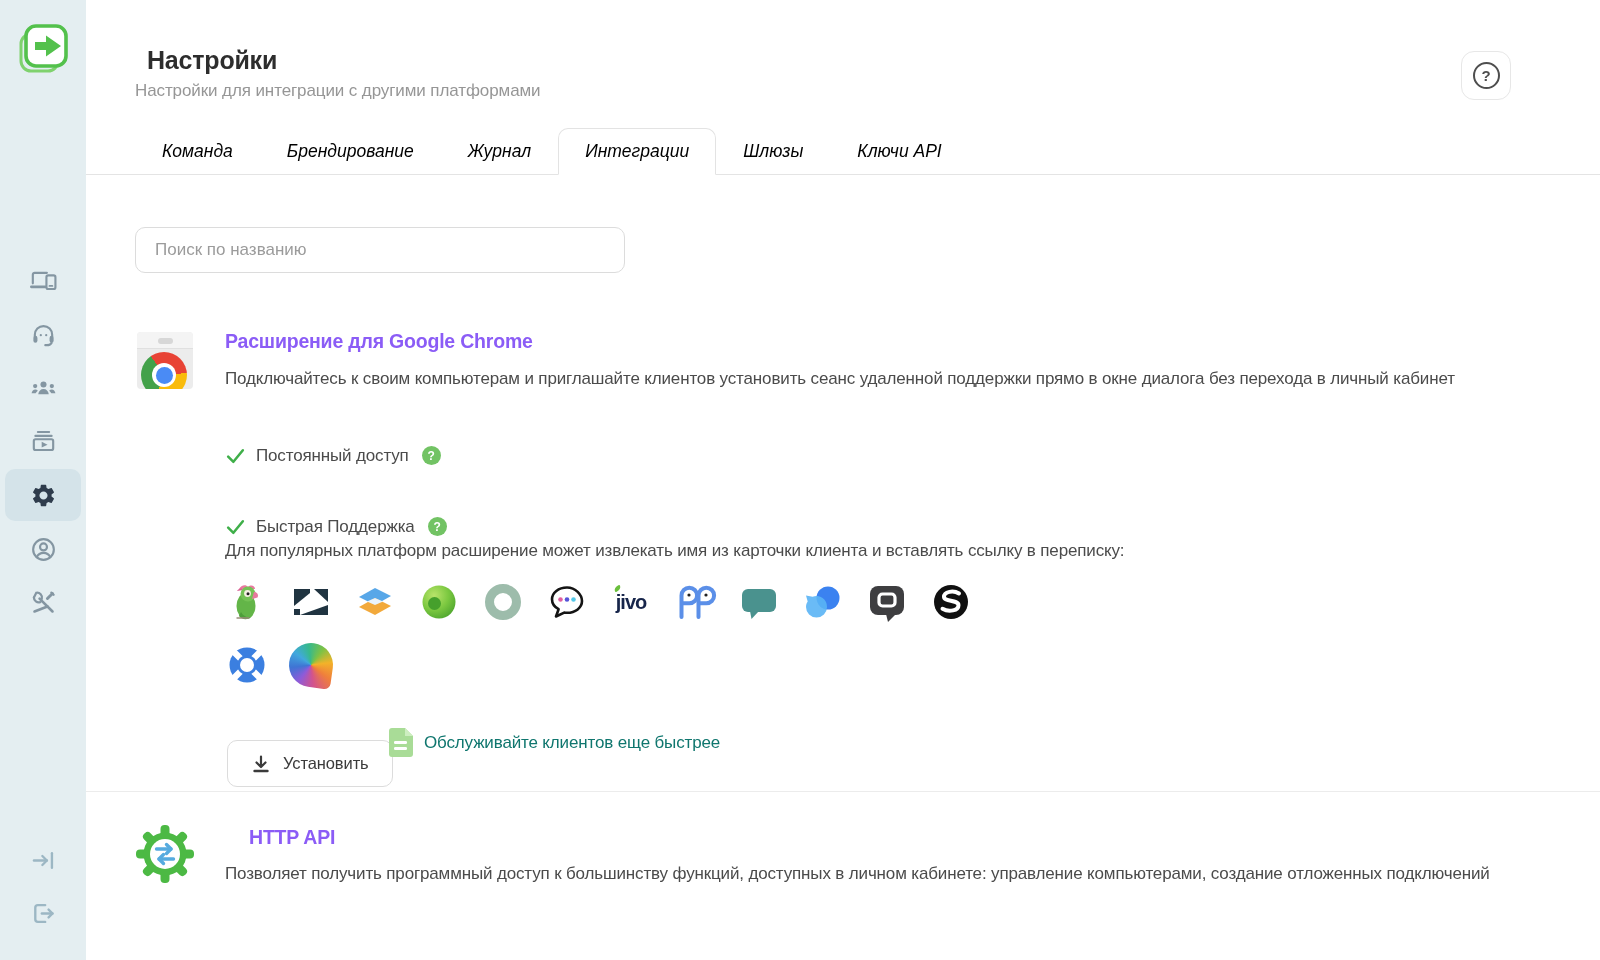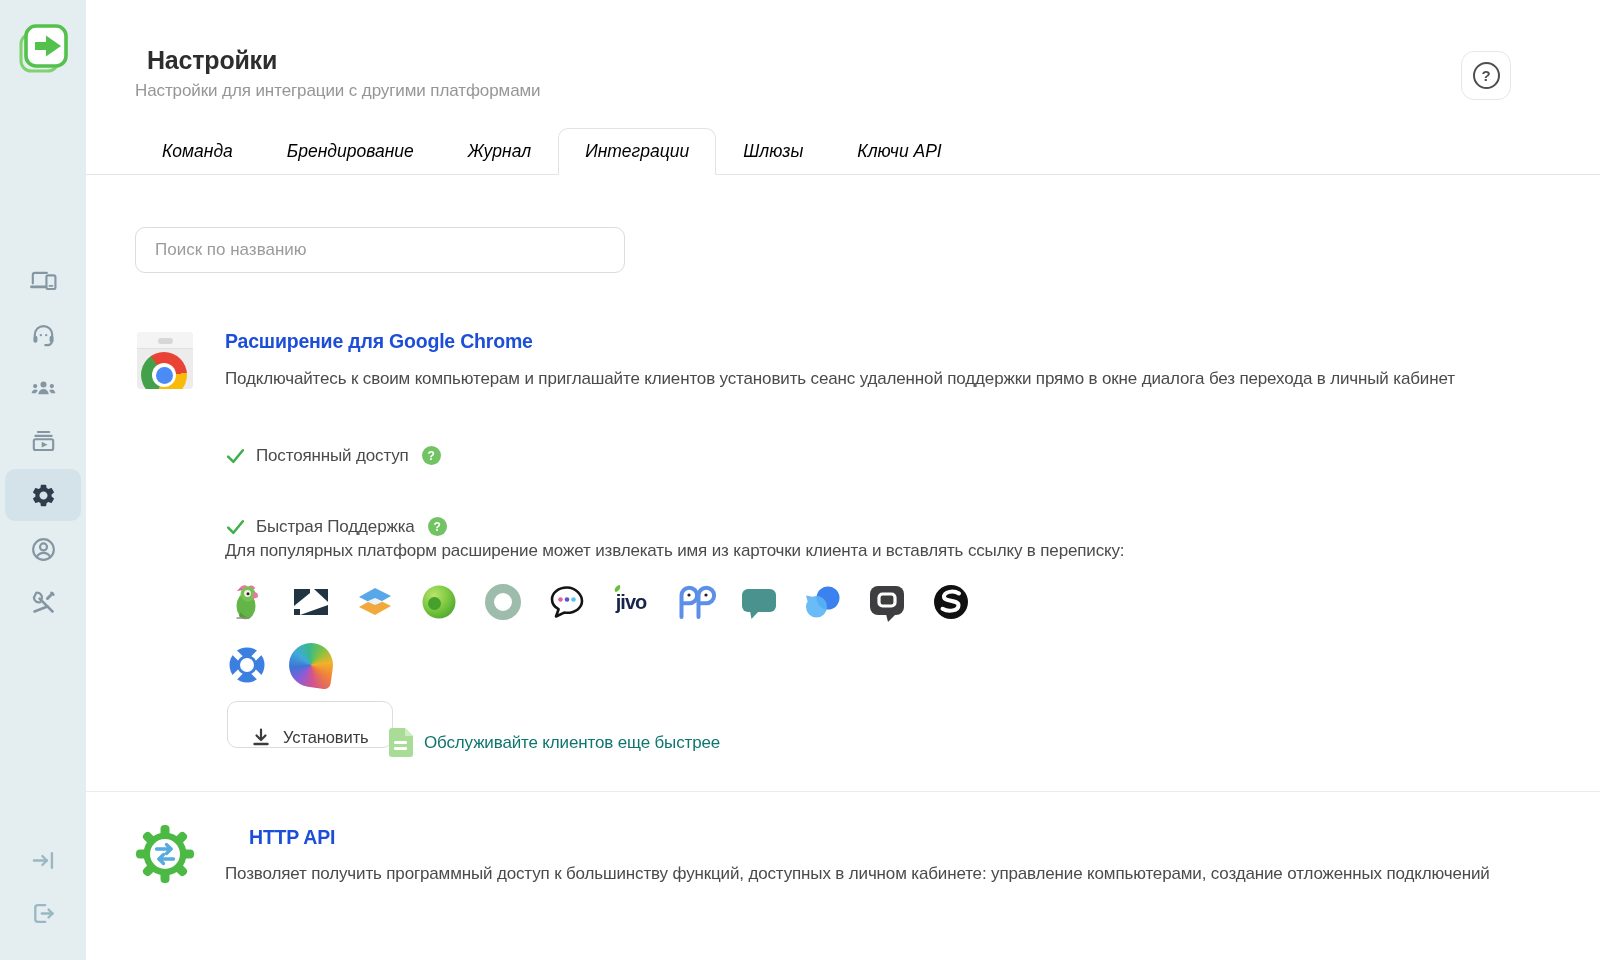--- a/index.html
+++ b/index.html
@@ -31,35 +31,35 @@
 
   
   .webstore-icon { position:absolute; left:137px; top:332px; width:56px; height:57px; border-radius:4px; background:#ececec; overflow:hidden; }
   .ws-top { position:absolute; left:0; top:0; width:56px; height:17px; background:#f4f4f4; border-bottom:1px solid #e0e0e0; }
   .ws-slot { position:absolute; left:21px; top:6px; width:15px; height:6px; border-radius:3px; background:#d7d7d7; }
   .ws-chrome { position:absolute; left:4px; top:20px; width:46px; height:46px; border-radius:50%;
     background:conic-gradient(from -35deg, #e84335 0 120deg, #f9bb0b 0 235deg, #43a14a 0 360deg); }
   .ws-chrome::before { content:""; position:absolute; left:11px; top:11px; width:24px; height:24px; background:#fff; border-radius:50%; }
   .ws-chrome::after { content:""; position:absolute; left:14.5px; top:14.5px; width:17px; height:17px; background:#4a8bf5; border-radius:50%; }
 
-  .section-title { position:absolute; font-size:19.5px; font-weight:bold; color:#1d4ed8; letter-spacing:-0.2px; }
+  .section-title { position:absolute; font-size:19.5px; font-weight:bold; color:#8b5cf6; letter-spacing:-0.2px; }
   .body-text { position:absolute; font-size:17px; color:#4b4b4b; line-height:26px; letter-spacing:-0.15px; }
 
   .feature-row { position:absolute; left:225px; display:flex; align-items:center; gap:10px; }
   .feature-label { font-size:17px; color:#4b4b4b; letter-spacing:-0.15px; }
   .q-badge { width:19px; height:19px; border-radius:50%; background:#72c364; color:#fff; font-size:12px; font-weight:bold; display:flex; align-items:center; justify-content:center; margin-left:3px; cursor:pointer; }
 
   .picons { position:absolute; left:225px; top:580px; width:760px; display:flex; flex-wrap:wrap; gap:19px 20px; }
   .pi { width:44px; height:44px; position:relative; display:flex; align-items:center; justify-content:center; }
   .pi svg { width:44px; height:44px; }
   .pi-jivo .jivo-text { font-size:20px; font-weight:bold; color:#17254a; letter-spacing:-1px; }
   .pi-jivo .jivo-leaf { position:absolute; left:5px; top:6px; width:7px; height:5px; background:#6abf3c; border-radius:80% 20% 80% 20%; transform:rotate(-25deg); }
   .pi-rainbow { border-radius:50% 50% 14% 50%; background:conic-gradient(from 210deg, #8e5bd9, #3f74d4, #41a8dd, #37b98c, #7ec245, #f3b229, #ef7f3c, #d3538c, #8e5bd9); transform:rotate(8deg); }
 
-  .install-btn { position:absolute; left:227px; top:701px; height:47px; background:#fff; border:1px solid #dcdcdc; border-radius:10px; display:flex; align-items:flex-end; gap:12px; padding:0 23px; font-size:16.5px; color:#3b3b3b; cursor:pointer; font-family:inherit; letter-spacing:-0.1px; }
+  .install-btn { position:absolute; left:227px; top:740px; height:47px; background:#fff; border:1px solid #dcdcdc; border-radius:10px; display:flex; align-items:center; gap:12px; padding:0 23px; font-size:16.5px; color:#3b3b3b; cursor:pointer; font-family:inherit; letter-spacing:-0.1px; }
   .doc-icon { position:absolute; left:389px; top:728px; width:24px; height:29px; }
   .green-link { position:absolute; left:424px; top:733px; font-size:17px; color:#0f766e; text-decoration:none; letter-spacing:-0.15px; cursor:pointer; }
 
   .divider { position:absolute; left:86px; top:791px; right:0; height:1px; background:#ececec; }
 
   
   .api-icon { position:absolute; left:134px; top:823px; width:62px; height:62px; }
 
   [data-interactable="true"] { cursor:pointer; }
 </style>

